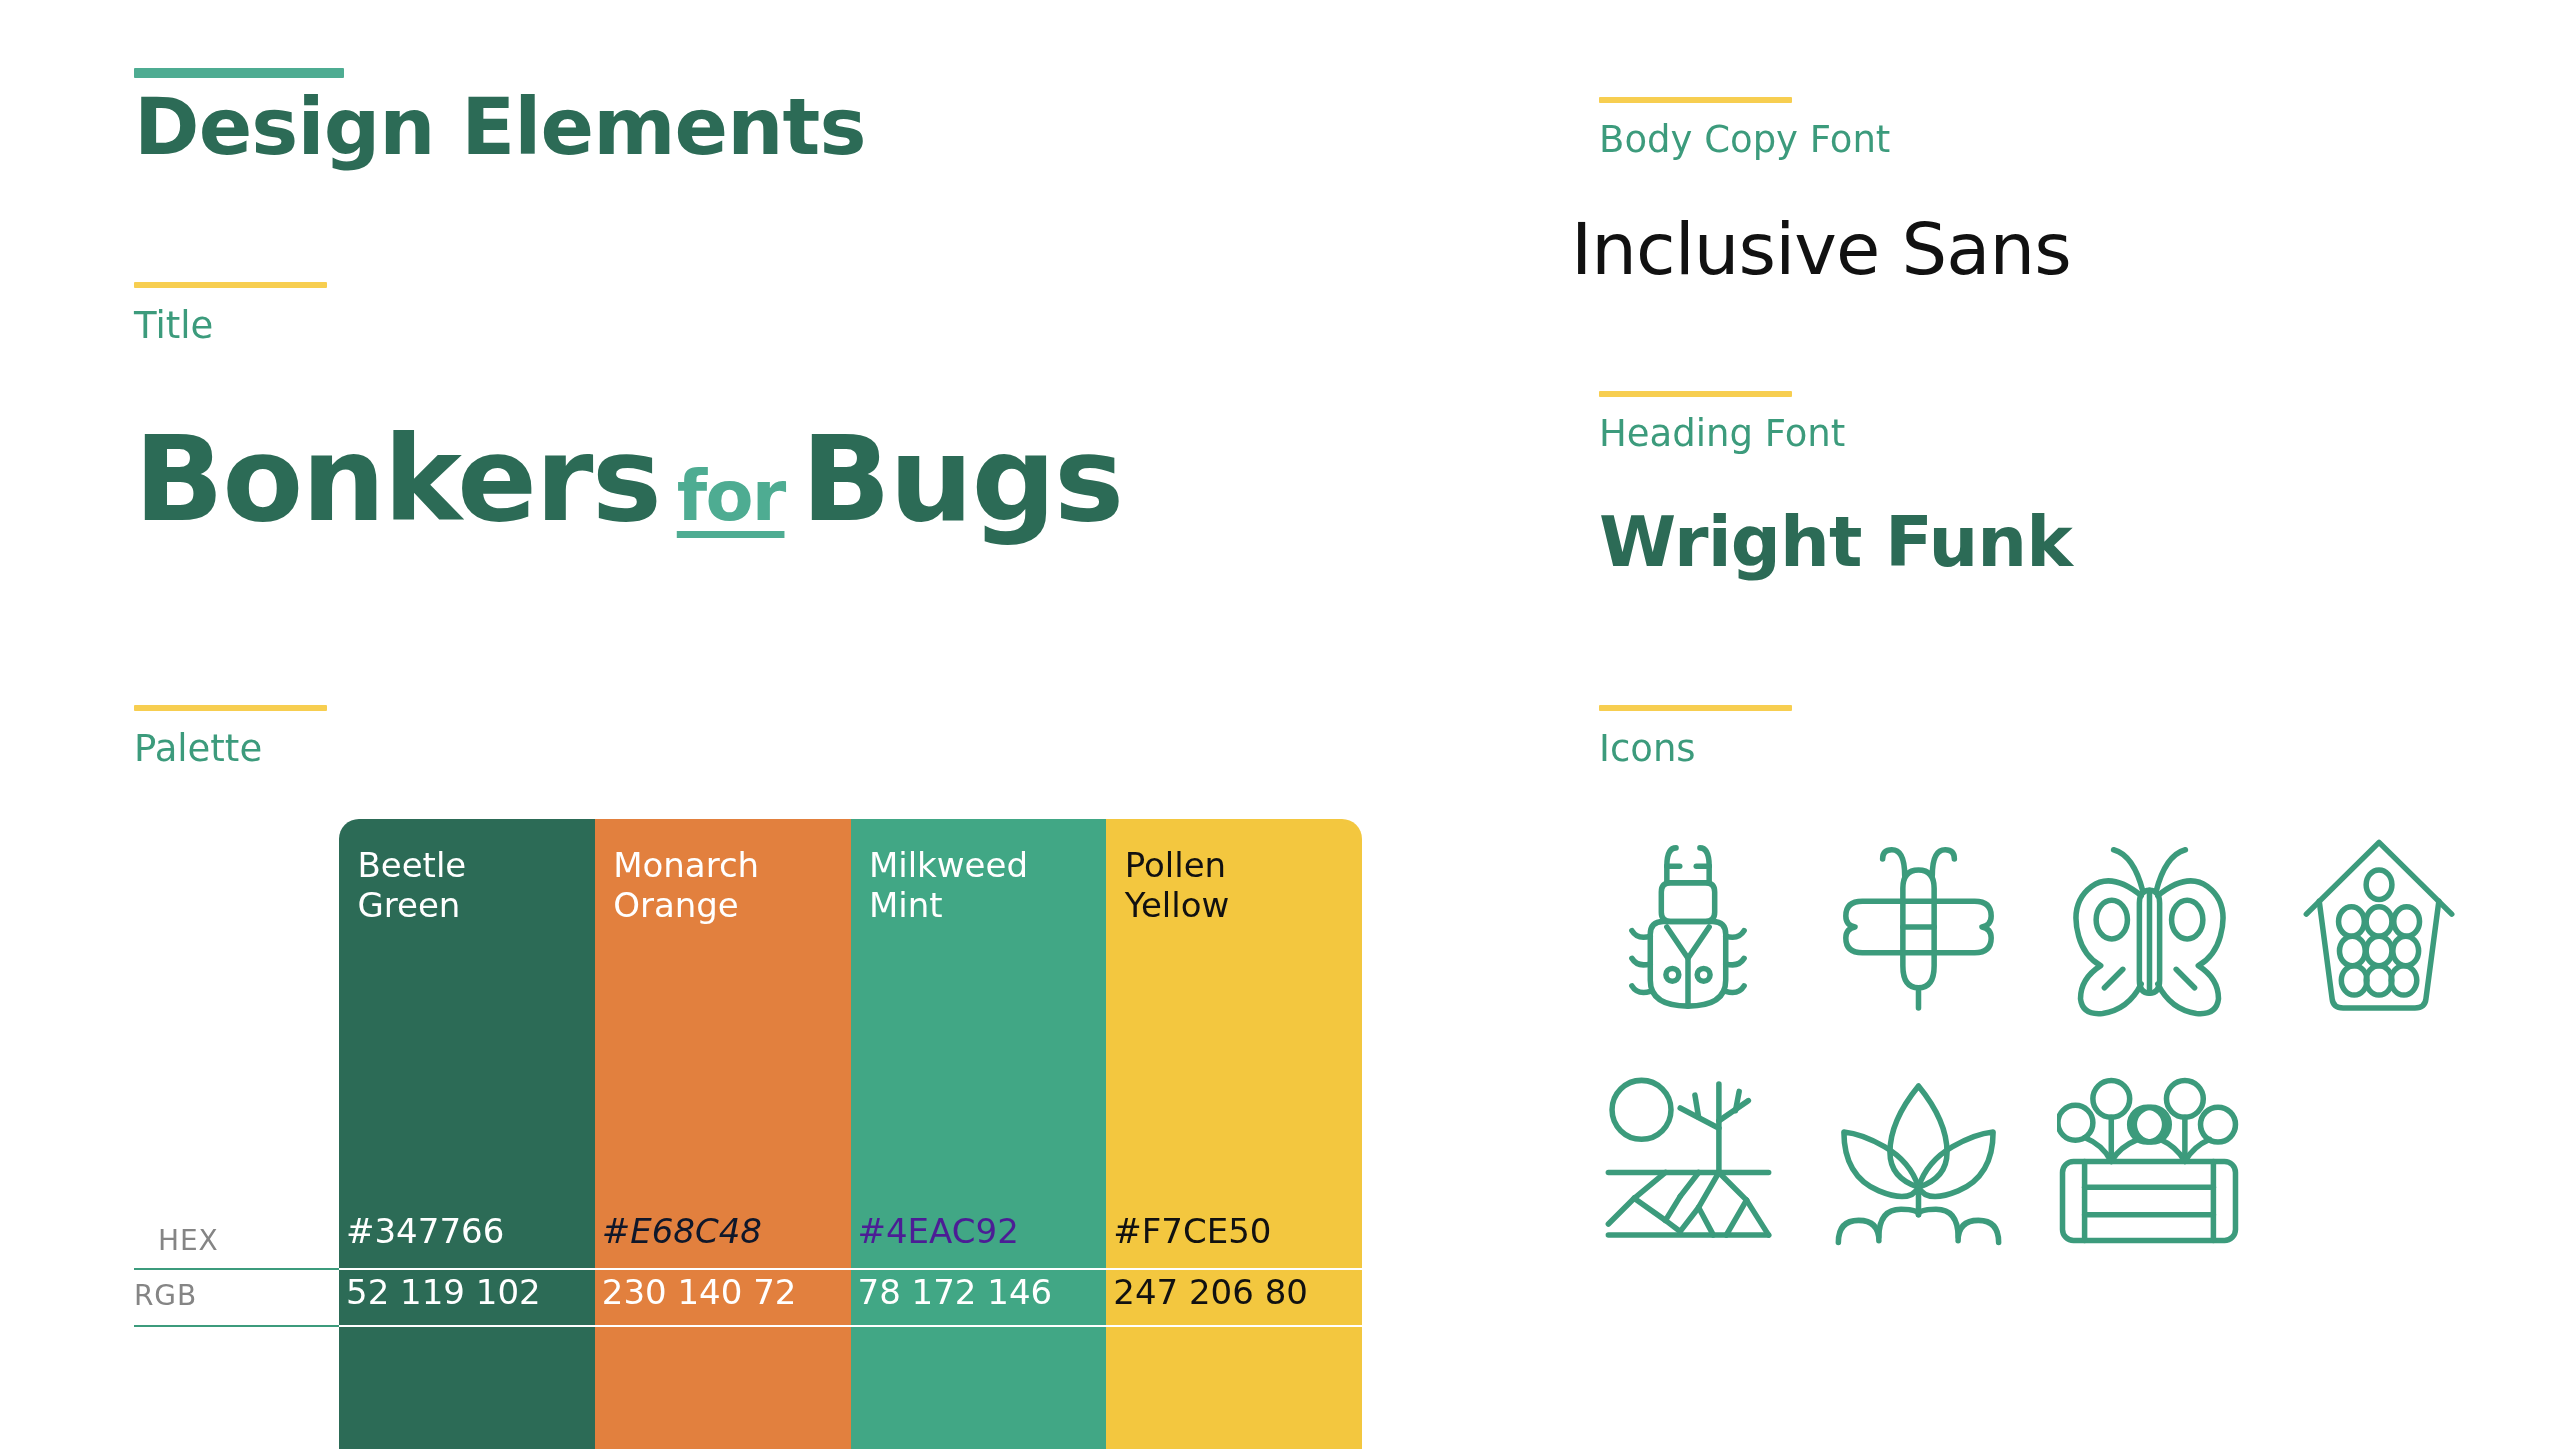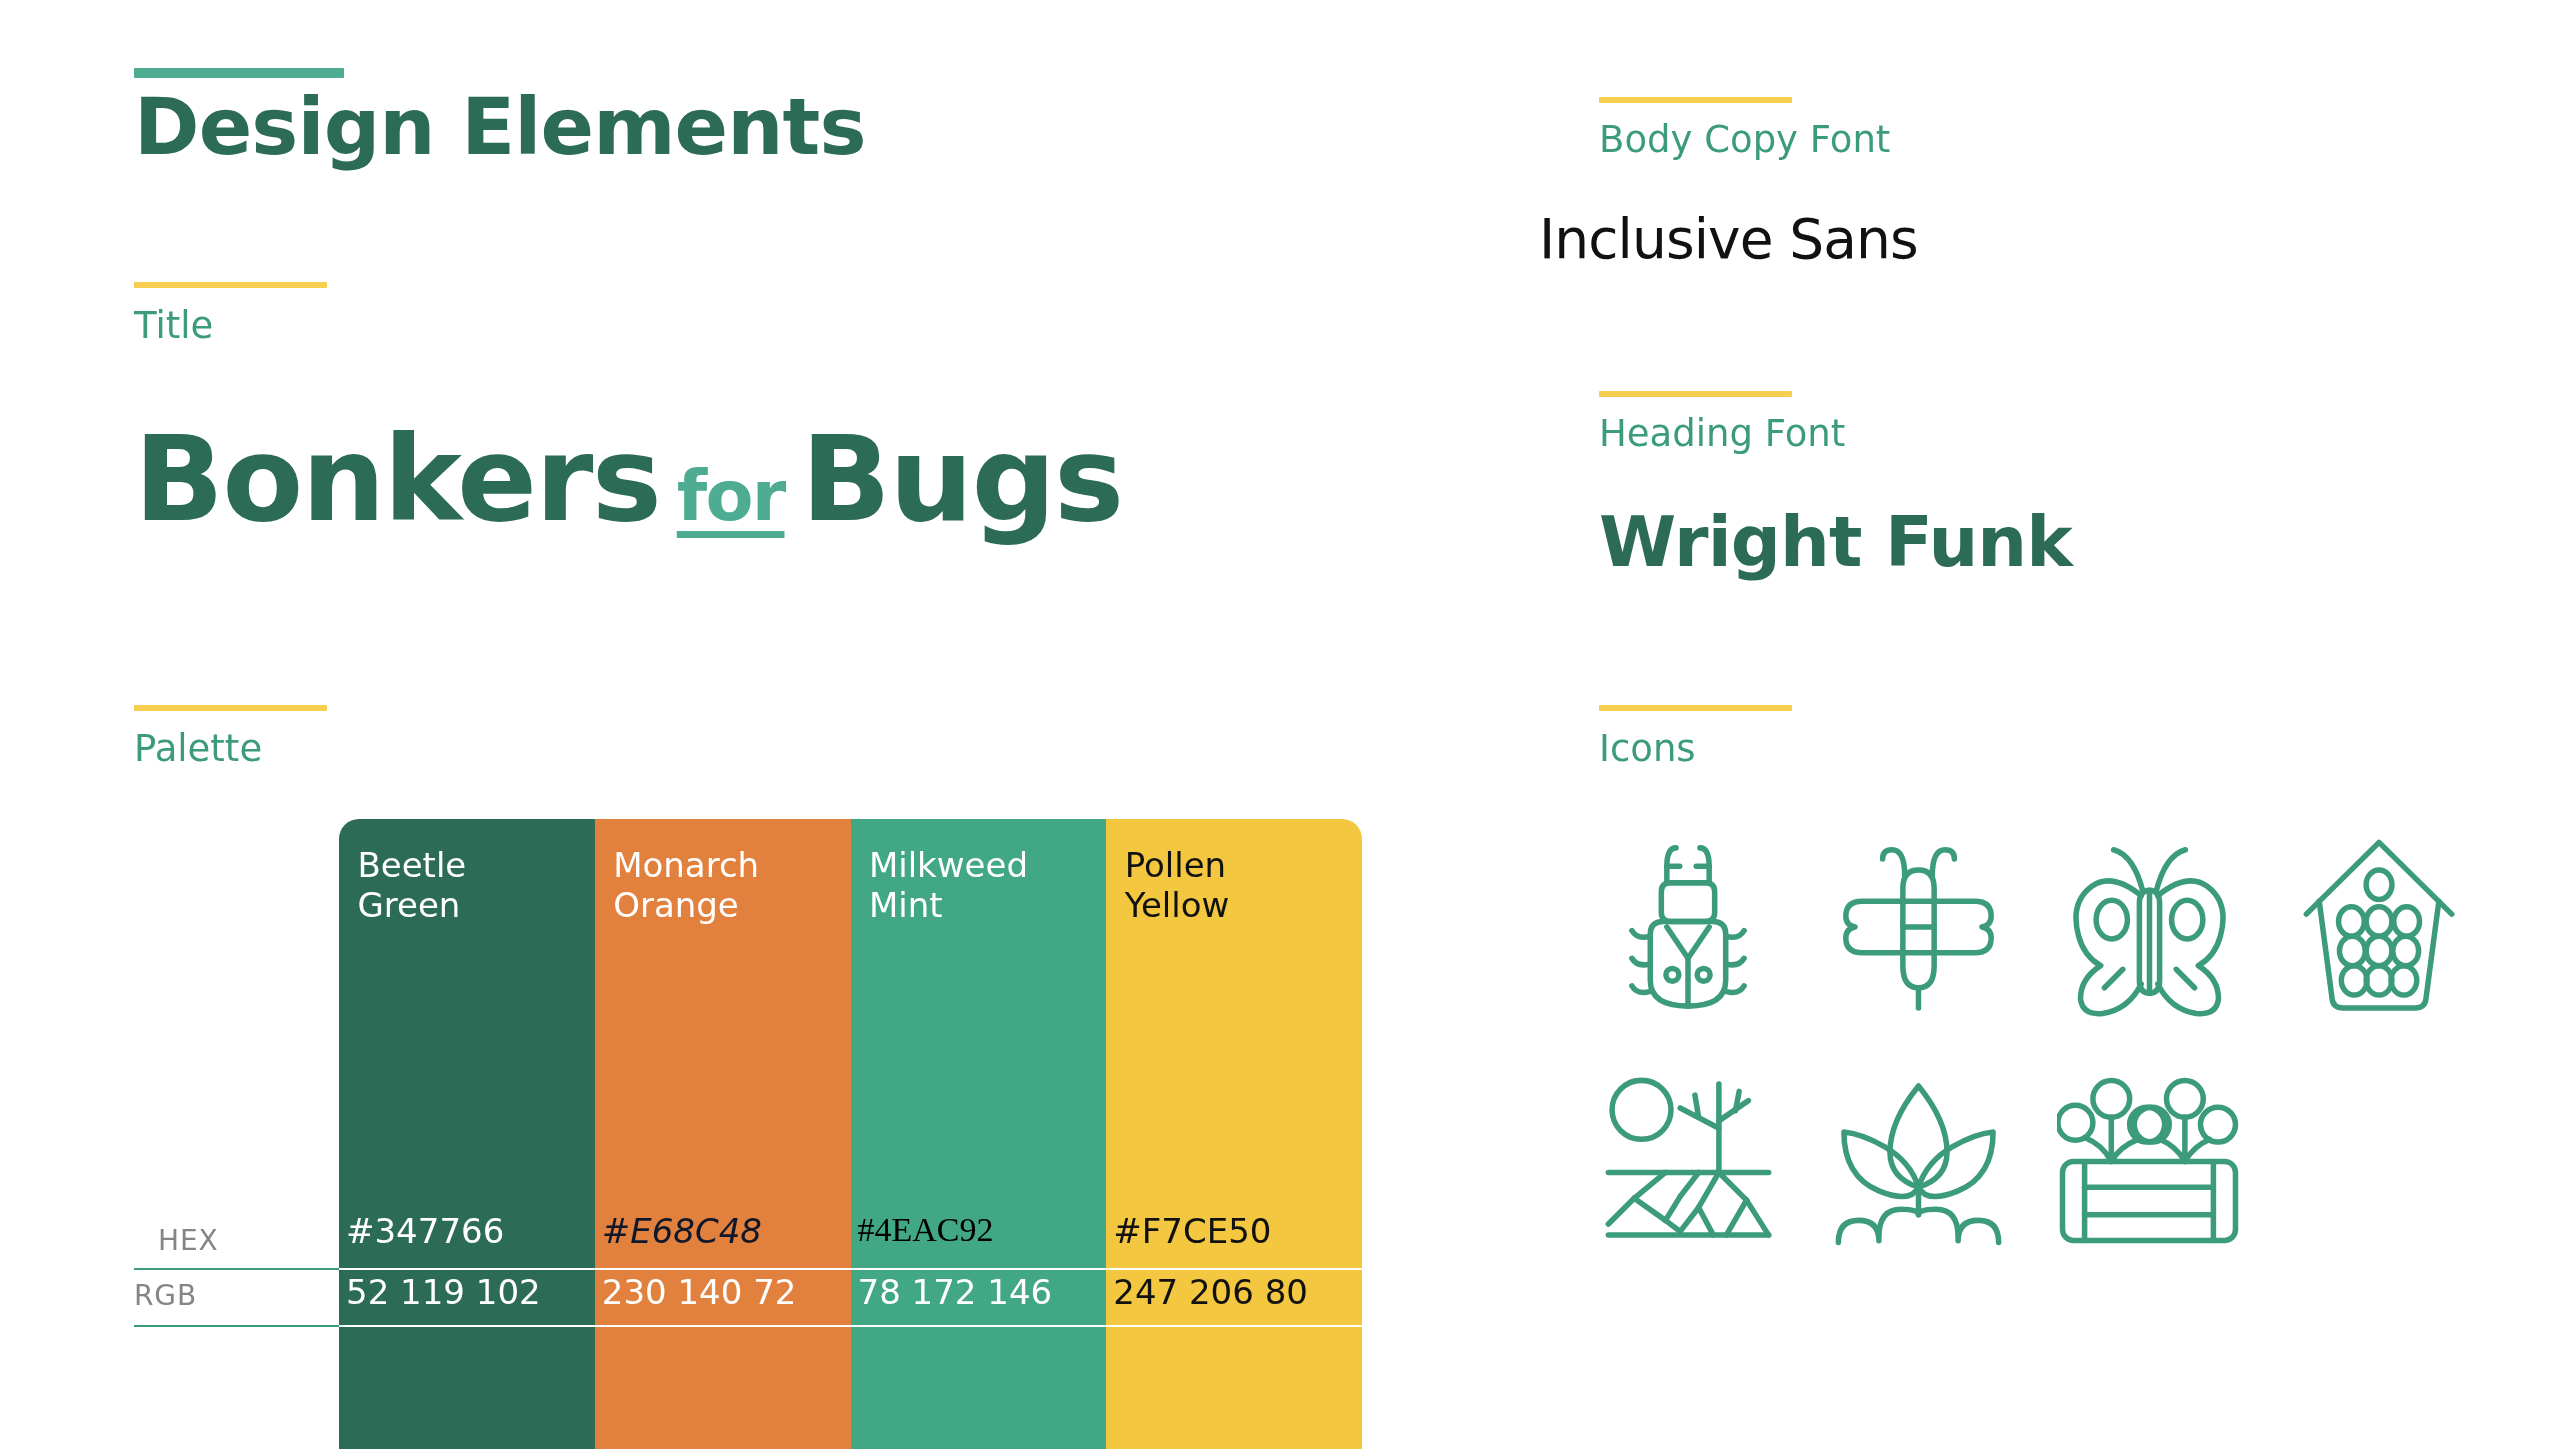--- a/index.html
+++ b/index.html
@@ -134,25 +134,25 @@
     left: 134px;
     width: 210px;
   }
 
   
   .font-sample {
     position: absolute;
     white-space: nowrap;
   }
   .body-font-sample {
-    left: 1539px;
+    left: 1571px;
     top: 207px;
     font-family: "DejaVu Sans", sans-serif;
     font-weight: 400;
-    font-size: 55px;
+    font-size: 72px;
     color: #111111;
     letter-spacing: -0.9px;
   }
   .heading-font-sample {
     left: 1599px;
     top: 501px;
     font-family: "DejaVu Sans", sans-serif;
     font-weight: 700;
     font-size: 70px;
     color: #2C6B56;
@@ -218,21 +218,21 @@
       <div class="swatch" style="background:#E2803E;">
         <div class="swatch-name" style="color:#FFFFFF;">Monarch
 Orange</div>
         <div class="swatch-val val-hex" style="color:#0f172a;font-style:italic;">#E68C48</div>
         <div class="swatch-val val-rgb" style="color:#FFFFFF;">230 140 72</div>
       </div>
 
       <div class="swatch" style="background:#41A785;">
         <div class="swatch-name" style="color:#FFFFFF;">Milkweed
 Mint</div>
-        <div class="swatch-val val-hex" style="color:#000000;font-family:Liberation Serif, serif;">#4EAC92</div>
+        <div class="swatch-val val-hex" style="color:#4c1d95;">#4EAC92</div>
         <div class="swatch-val val-rgb" style="color:#FFFFFF;">78 172 146</div>
       </div>
 
       <div class="swatch" style="background:#F3C73F;">
         <div class="swatch-name" style="color:#111111;">Pollen
 Yellow</div>
         <div class="swatch-val val-hex" style="color:#111111;">#F7CE50</div>
         <div class="swatch-val val-rgb" style="color:#111111;">247 206 80</div>
       </div>
 

